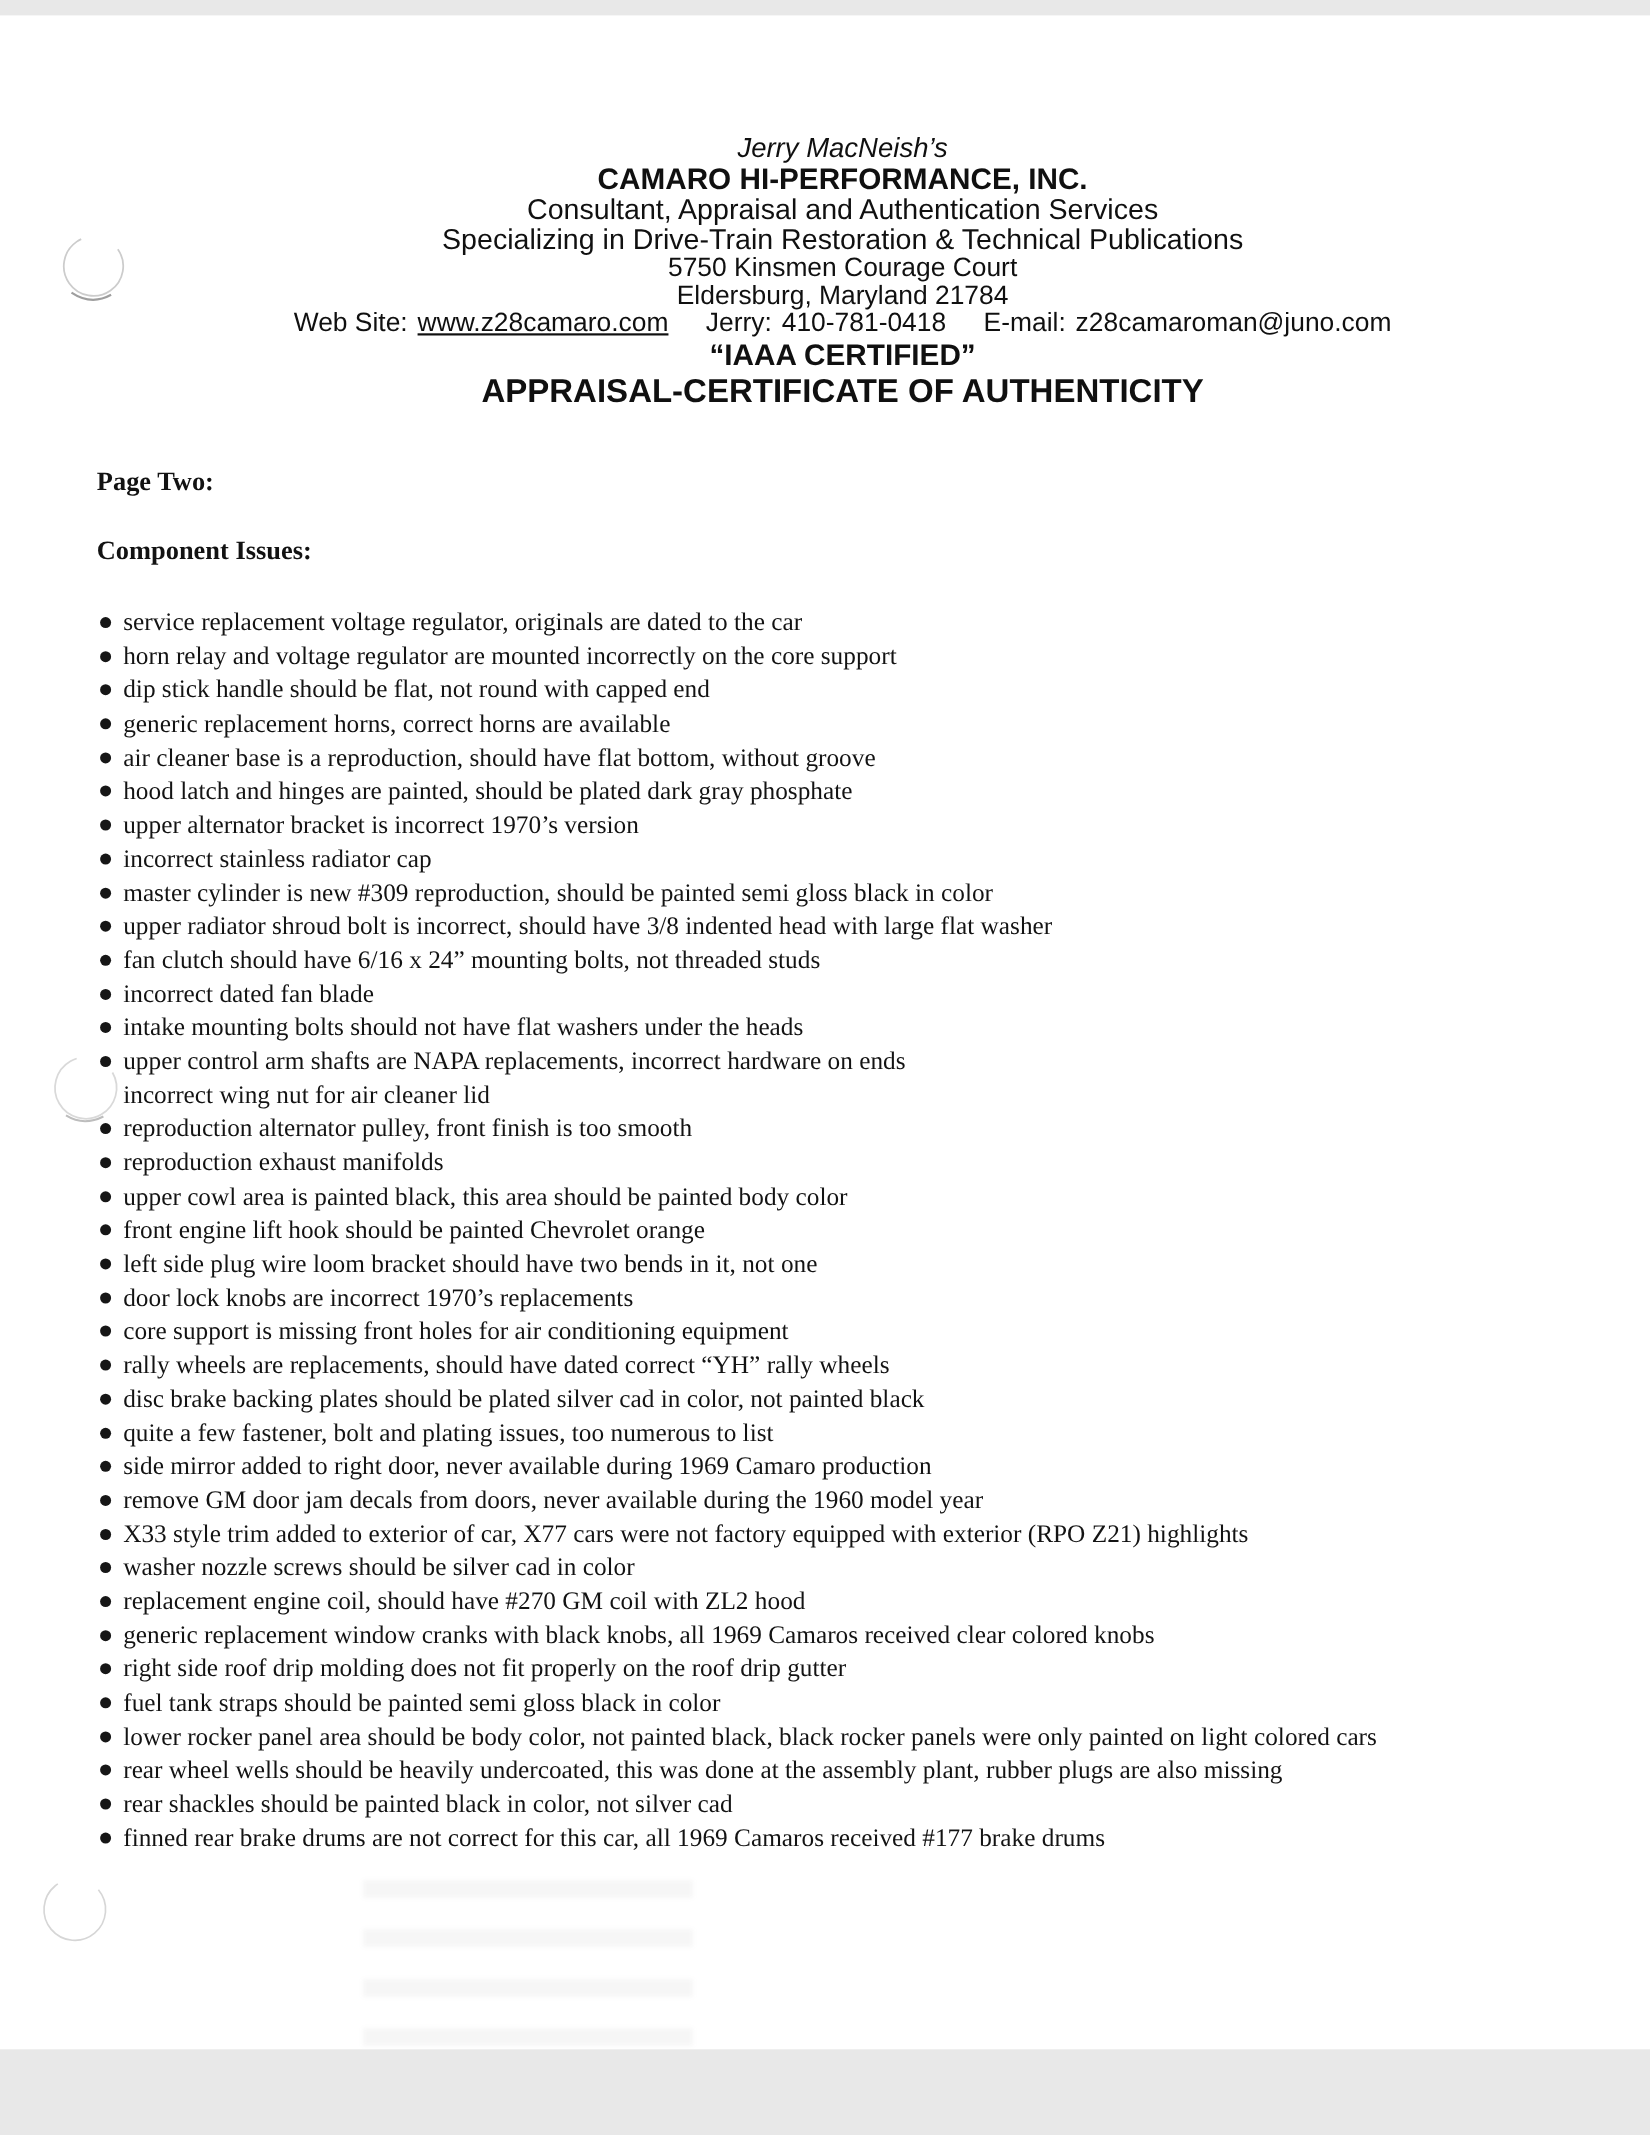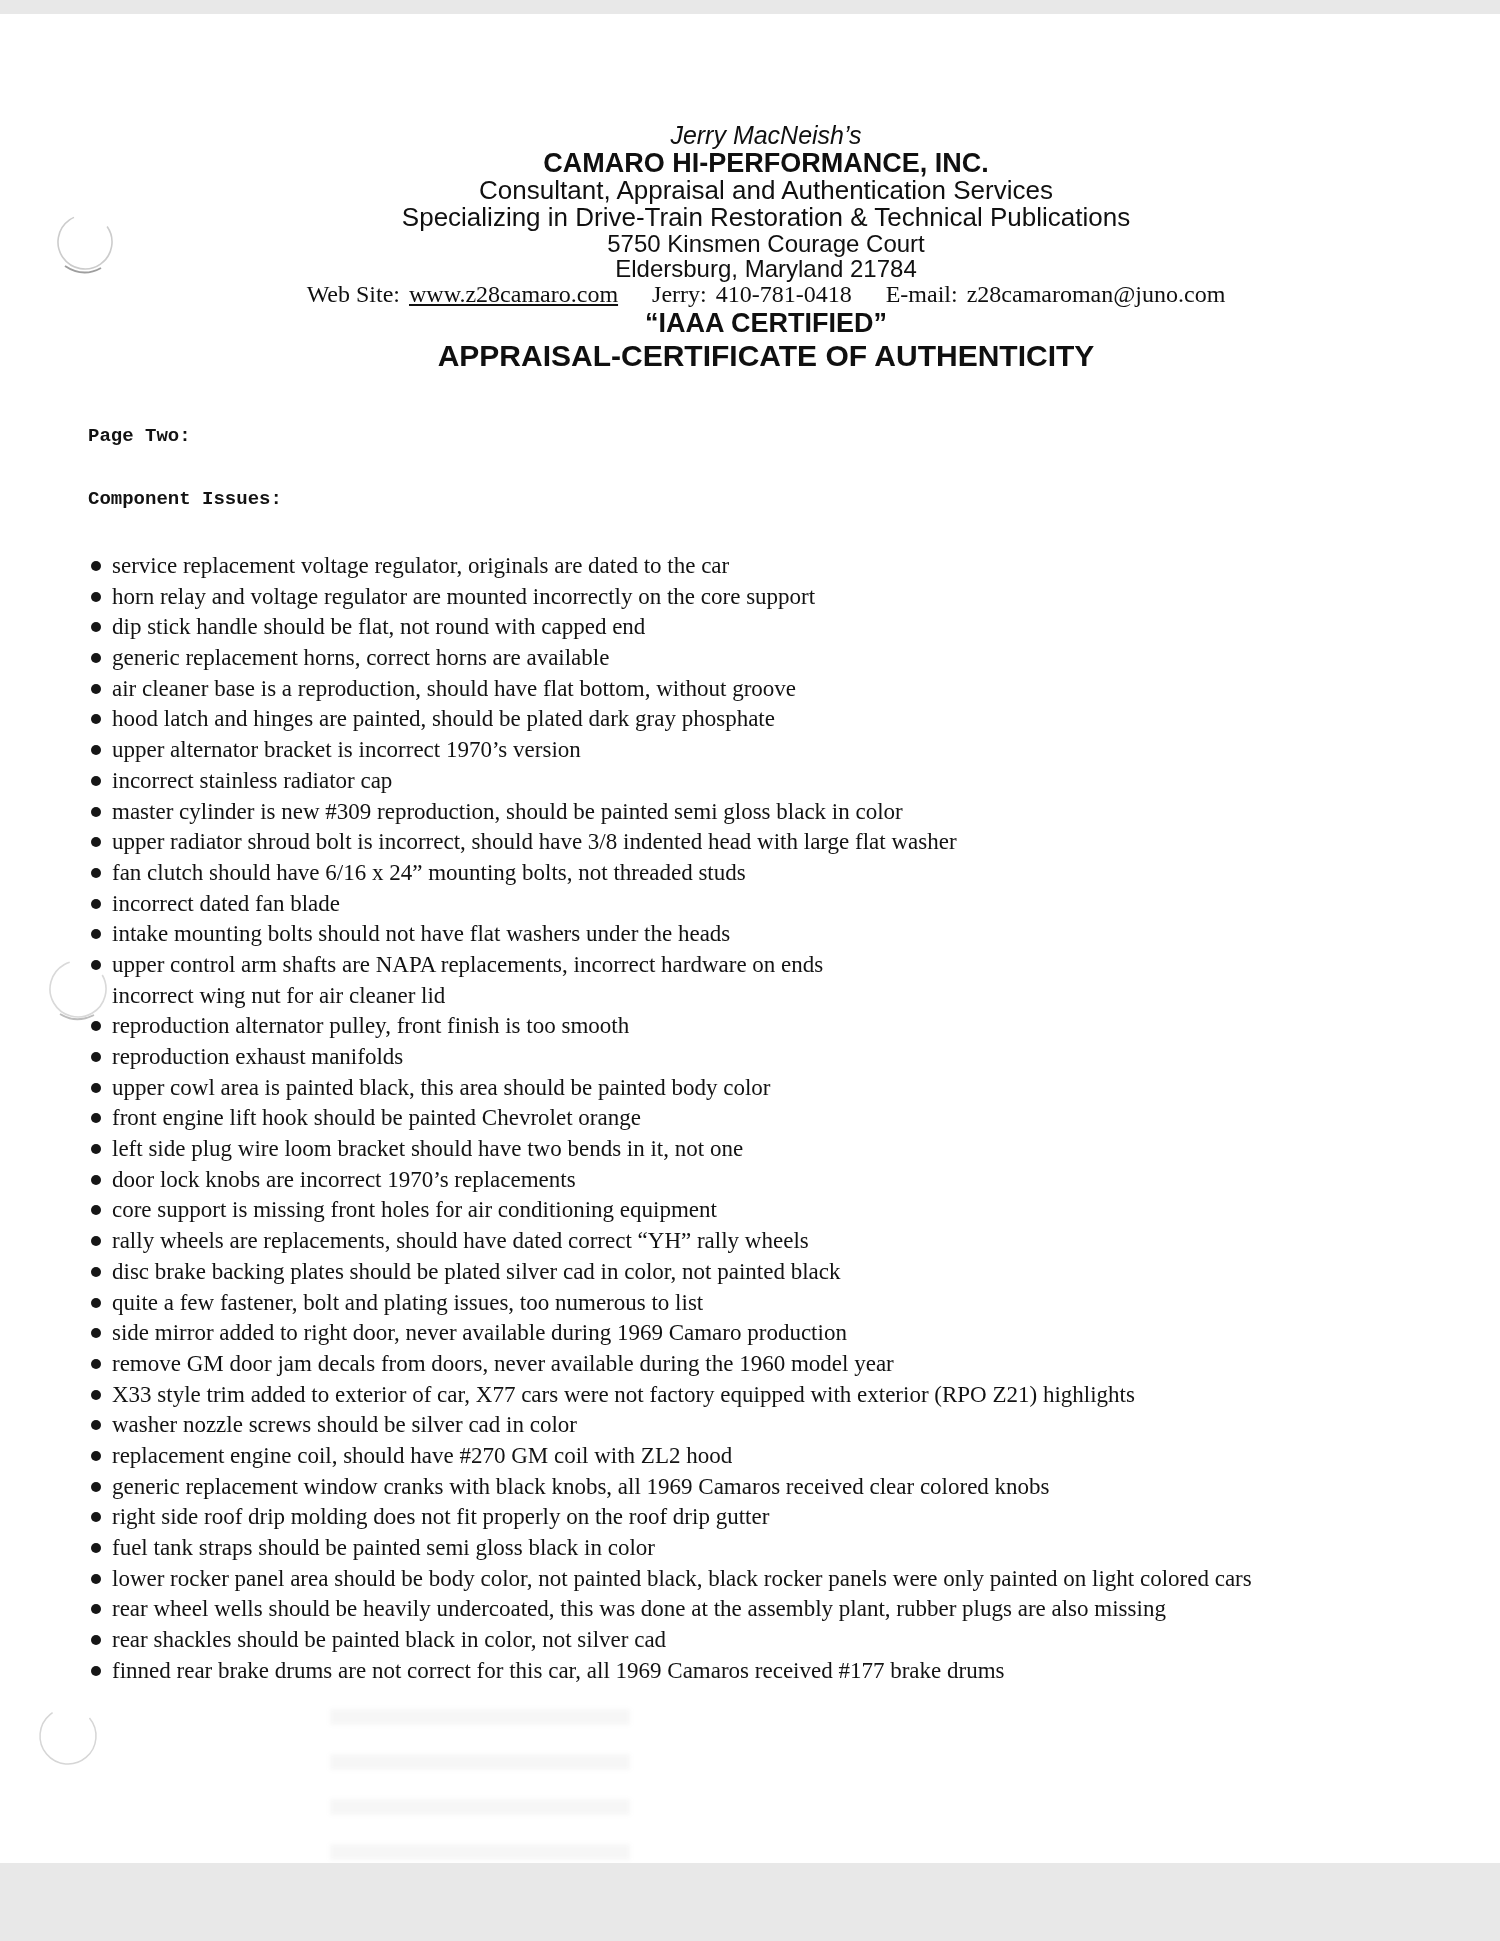--- a/index.html
+++ b/index.html
@@ -26,32 +26,32 @@
   }
   .h-owner   { font-style: italic; font-size: 25px; line-height: 27px; }
   .h-company { font-weight: bold;  font-size: 27px; line-height: 28px; }
   .h-tag     { font-size: 26px; line-height: 27px; }
   .h-addr    { font-size: 24px; line-height: 25px; }
   .h-contact {
     font-size: 24px; line-height: 26px;
     display: flex; justify-content: center; gap: 34px;
     white-space: nowrap;
   }
-  .h-contact .pair { display: inline-flex; gap: 9px; font-family: Liberation Serif, serif; }
+  .h-contact .pair { display: inline-flex; gap: 9px; }
   .h-contact .url  { text-decoration: underline; color: #101010; }
   .h-cert  { font-weight: bold; font-size: 27px; line-height: 31px; margin-top: 1px; }
   .h-title { font-weight: bold; font-size: 30px; line-height: 33px; }
 
   
   .page-label, .section-title {
     position: absolute;
     left: 88px;
-    font-family: Liberation Mono, monospace;
+    font-family: Liberation Serif, serif;
     font-weight: bold;
-    font-size: 19px;
+    font-size: 24px;
     white-space: nowrap;
   }
   .page-label    { top: 411px; }
   .section-title { top: 474px; text-align: center; }
 
   .issues {
     position: absolute;
     left: 90px;
     top: 537px;
     width: 1395px;

